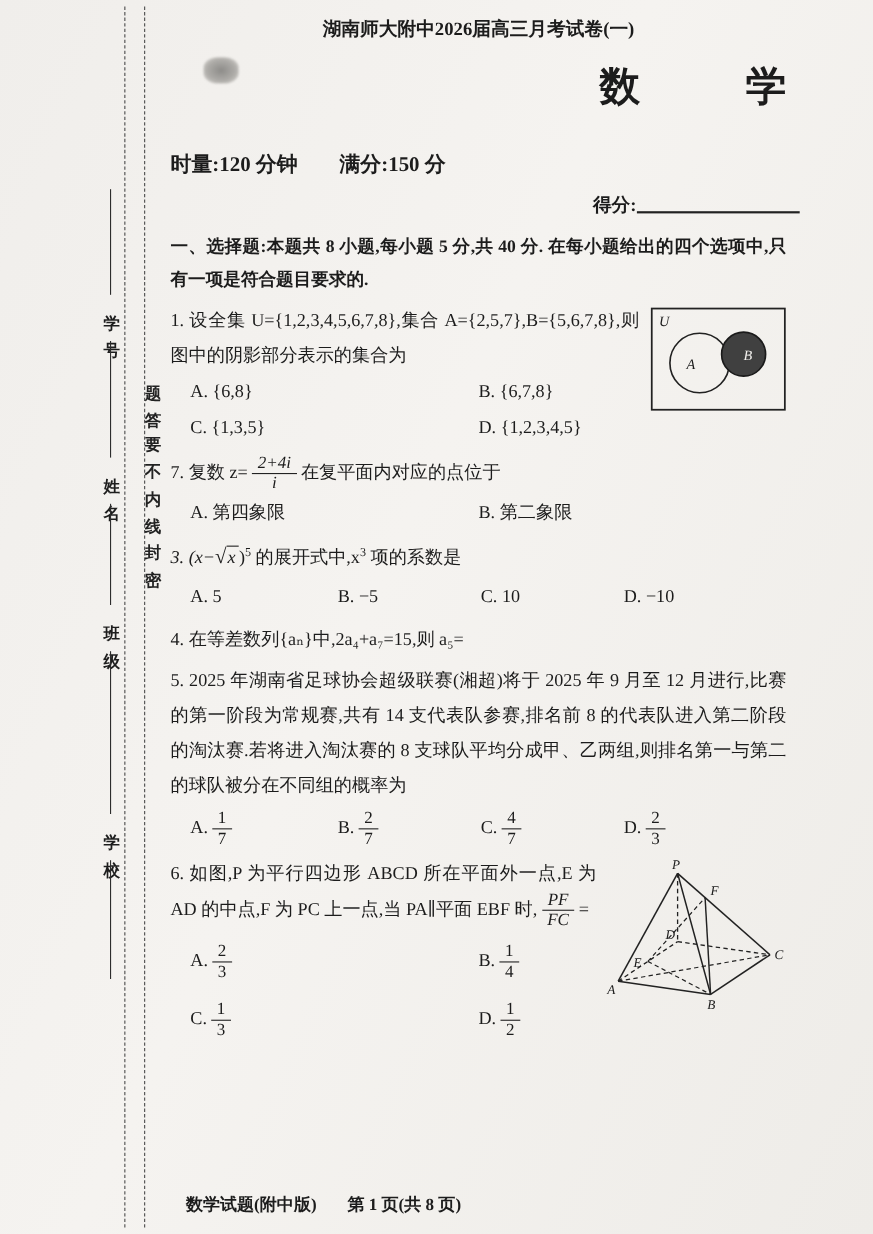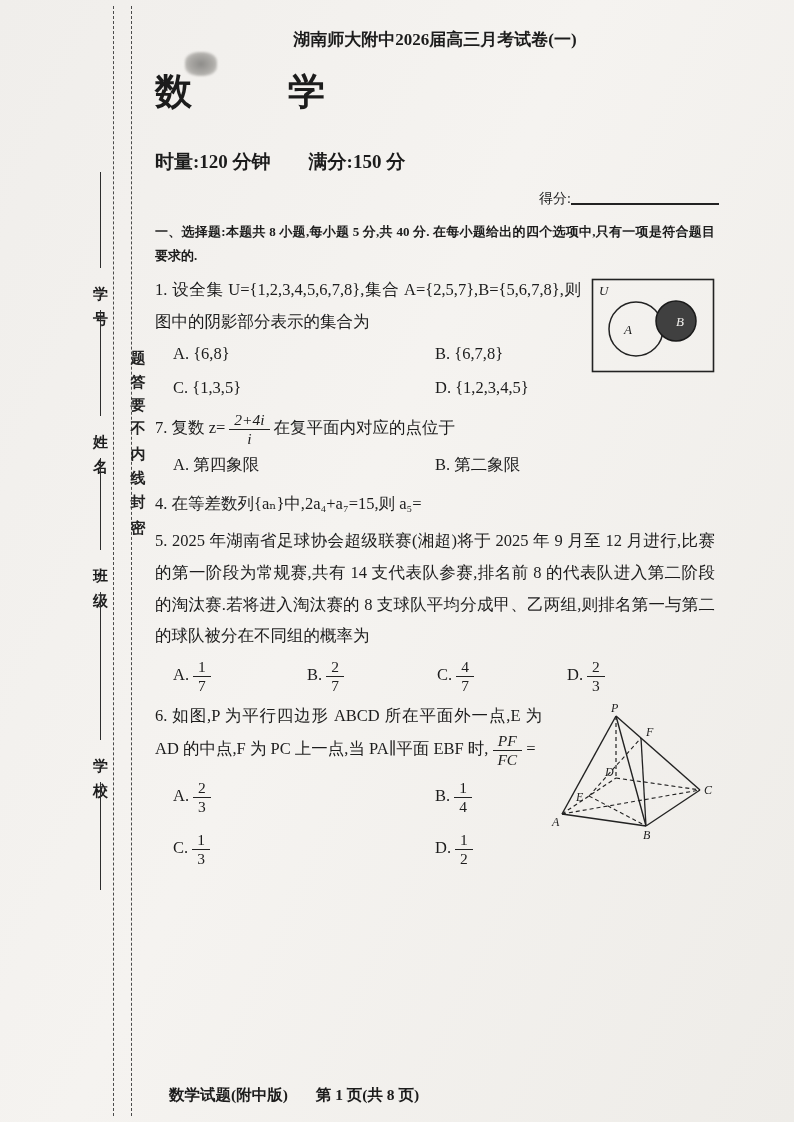--- a/index.html
+++ b/index.html
@@ -27,32 +27,32 @@
     position:absolute;left:88px;top:172px;height:842px;width:24px;
     display:flex;flex-direction:column;align-items:center;
   }
   .binding-blank{width:0;border-left:1.5px solid #2d2d2d;}
   .binding-label{
     writing-mode:vertical-rl;text-orientation:upright;
     font-size:15px;font-weight:700;letter-spacing:5px;padding:6px 0;color:#1d1d1d;
   }
   
   .content{position:absolute;left:155px;top:0;width:560px;font-size:16.5px;}
-  .header-title{padding-top:28px;text-align:center;font-size:17px;font-weight:700;}
-  .subject{margin-top:16px;text-align:left;font-size:37px;font-weight:700;}
+  .header-title{padding-top:15px;text-align:center;font-size:17px;font-weight:700;}
+  .subject{margin-top:16px;text-align:right;font-size:37px;font-weight:700;}
   .subject .gap{display:inline-block;width:96px;}
   .artifact{
     position:absolute;left:30px;top:52px;width:32px;height:24px;border-radius:40%;
     background:radial-gradient(ellipse at center,#6c6b68 0%,#9b9995 60%,rgba(155,153,149,0) 100%);
     opacity:.75;filter:blur(1px);
   }
   .meta{margin-top:32px;text-align:left;font-size:19px;font-weight:600;}
-  .score{margin-top:13px;padding-left:384px;font-size:14px;font-weight:400;white-space:nowrap;}
+  .score{margin-top:13px;padding-left:384px;font-size:17px;font-weight:700;white-space:nowrap;}
   .score-blank{display:inline-block;width:148px;height:15px;border-bottom:2px solid #222;vertical-align:-2px;}
-  .section-heading{margin:12px 0 2px;font-weight:700;line-height:1.85;text-align:justify;font-size:13px;}
+  .section-heading{margin:12px 0 2px;font-weight:700;line-height:1.85;text-align:justify;font-size:16px;}
   .q{margin-top:6px;}
   .stem{margin:0;text-align:justify;line-height:1.92;}
   .stem .var{font-style:italic;}
   sup{font-size:11px;}
   .opts2{display:grid;grid-template-columns:262px 1fr;padding-left:18px;line-height:2.05;}
   .opts4{display:grid;grid-template-columns:134px 130px 130px 1fr;padding-left:18px;line-height:2.05;}
   .opts-frac{display:grid;padding-left:18px;margin-top:6px;align-items:center;}
   .opts-frac.four{grid-template-columns:134px 130px 130px 1fr;}
   .opts-frac.two{grid-template-columns:262px 1fr;row-gap:16px;margin-top:10px;}
   .opt{white-space:nowrap;}
@@ -137,20 +137,29 @@
       <p class="stem"><span>7. 复数 z=</span><span class="frac math">
             <span class="num">2+4i</span>
             <span class="den">i</span>
           </span><span>在复平面内对应的点位于</span></p>
       <div class="opts2">
         <span class="opt">A. 第四象限</span>
         <span class="opt">B. 第二象限</span>
       </div>
     </div>
 
+    <div class="q">
+      <p class="stem"><span class="var">3. (x−</span><span class="radical">√</span><span class="radicand">x</span><span>)</span><sup>5</sup><span> 的展开式中,x</span><sup>3</sup><span> 项的系数是</span></p>
+      <div class="opts4">
+        <span class="opt">A. 5</span>
+        <span class="opt">B. −5</span>
+        <span class="opt">C. 10</span>
+        <span class="opt">D. −10</span>
+      </div>
+    </div>
 
     <div class="q">
       <p class="stem">4. 在等差数列{aₙ}中,2a₄+a₇=15,则 a₅=</p>
     </div>
 
     <div class="q">
       <p class="stem">5. 2025 年湖南省足球协会超级联赛(湘超)将于 2025 年 9 月至 12 月进行,比赛的第一阶段为常规赛,共有 14 支代表队参赛,排名前 8 的代表队进入第二阶段的淘汰赛.若将进入淘汰赛的 8 支球队平均分成甲、乙两组,则排名第一与第二的球队被分在不同组的概率为</p>
       <div class="opts-frac four">
         <span class="opt"><span>A.</span><span class="frac">
               <span class="num">1</span>

